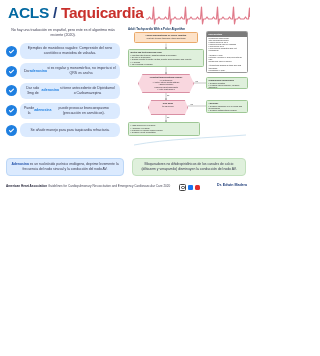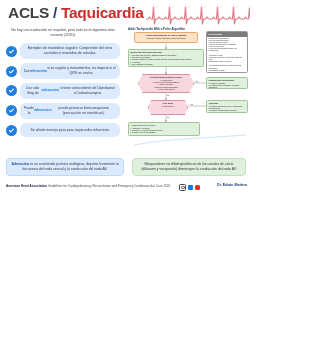--- a/index.html
+++ b/index.html
@@ -10,21 +10,21 @@
   }
   .page{width:252px;height:356px;position:relative;background:#fff;}
 
   
   .header{position:absolute;left:0;top:0;width:252px;height:30px;}
   .title{
     position:absolute;left:8px;top:4px;
     font-size:15.5px;font-weight:bold;letter-spacing:-0.3px;
     white-space:nowrap;
   }
-  .title .acls{color:#404040;}
+  .title .acls{color:#0369a1;}
   .title .slash{color:#1f3d7a;font-weight:bold;}
   .title .taqui{color:#c9302c;}
 
   .ecg{position:absolute;left:146px;top:2px;width:104px;height:24px;}
 
   
   .left{position:absolute;left:0;top:28px;width:126px;}
   .intro{
     margin:0 8px;font-size:3.6px;line-height:1.45;color:#3b3b4f;
     text-align:center;

